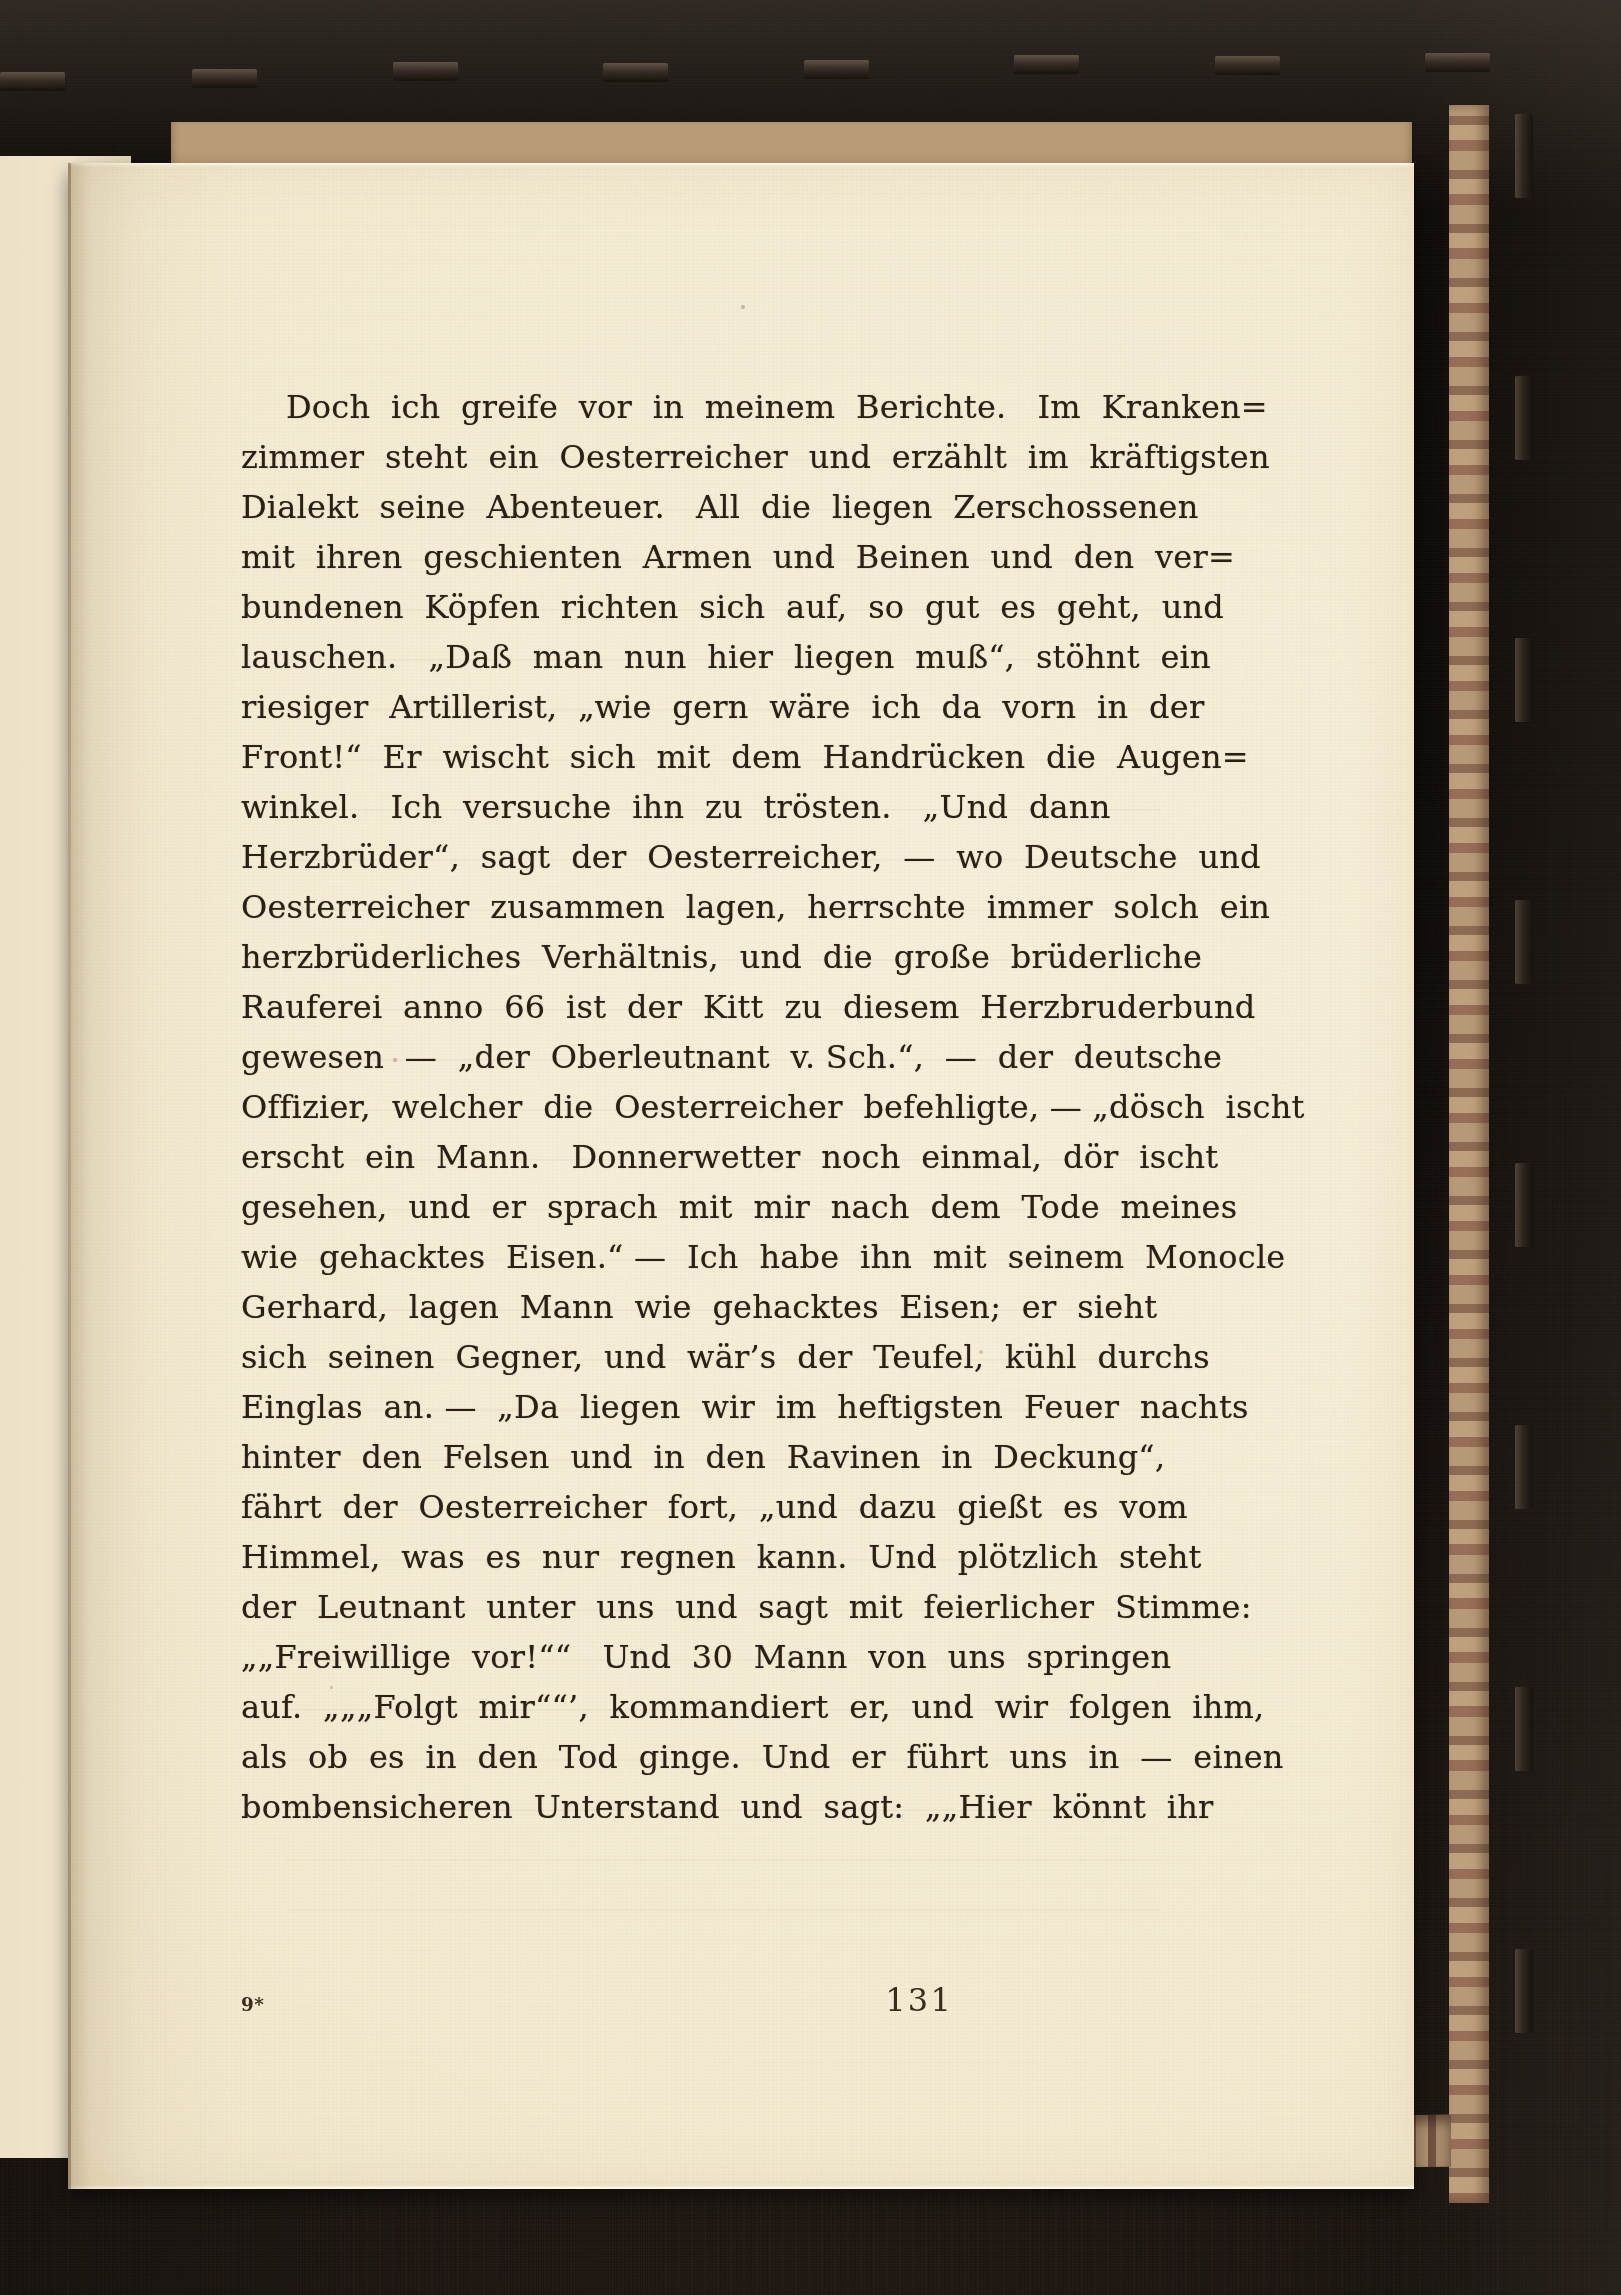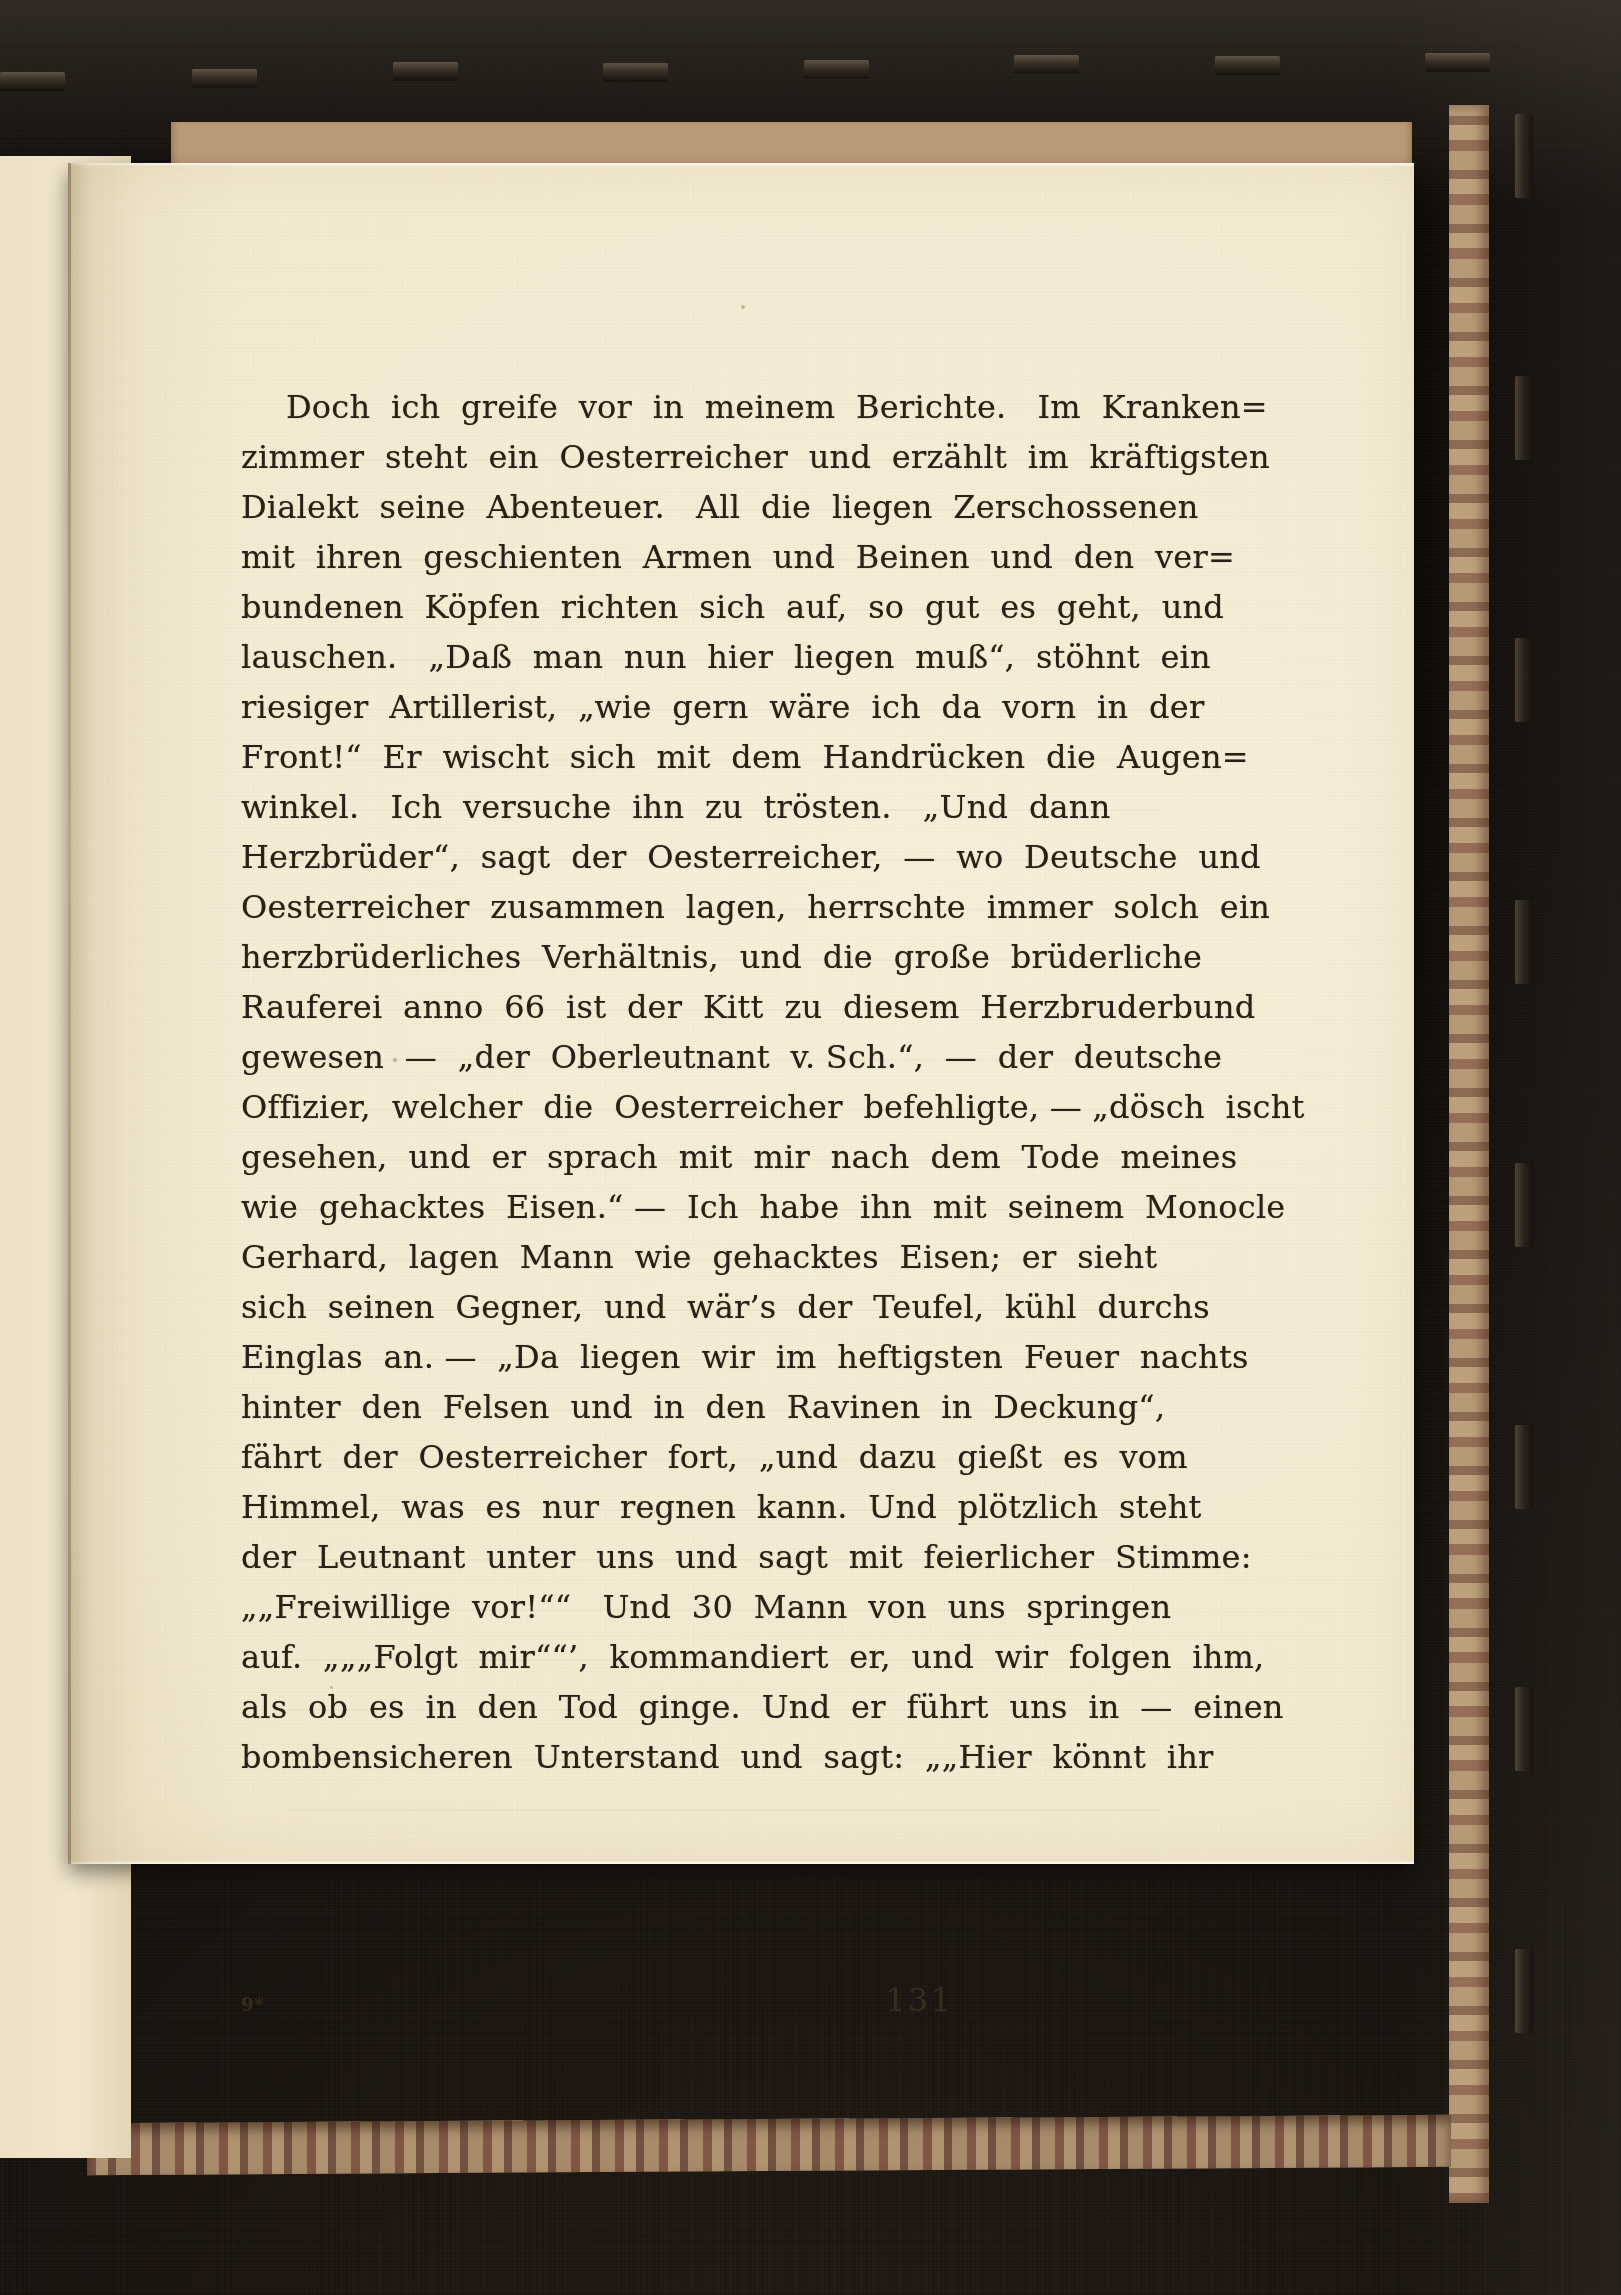--- a/index.html
+++ b/index.html
@@ -82,21 +82,21 @@
   }
 
   
   .verso{
     position:absolute;left:0;top:156px;width:131px;height:2002px;
     background:linear-gradient(90deg,#ece0c6 0%,#f1e6cd 55%,#e3d5b6 100%);
   }
 
   
   .page-sheet{
-    position:absolute;left:68px;top:163px;width:1346px;height:1701px;
+    position:absolute;left:68px;top:163px;width:1346px;height:2026px;
     background:
       radial-gradient(ellipse 140% 100% at 62% 42%, #f7efda 0%, #f3ead1 55%, #eadfbf 100%);
     box-shadow:
       0 8.7px 19px rgba(0,0,0,.45),
       inset 0 0 61px rgba(205,185,148,.28);
   }
   .page-fiber{
     position:absolute;inset:0;opacity:.5;pointer-events:none;
     background-image:
       repeating-linear-gradient(0deg, rgba(176,152,112,.07) 0px, rgba(176,152,112,.07) 0.9px, transparent 0.9px, transparent 3.5px),
@@ -221,20 +221,21 @@
       <div class="line">lauschen.   „Daß  man  nun  hier  liegen  muß“,  stöhnt  ein</div>
       <div class="line">riesiger  Artillerist,  „wie  gern  wäre  ich  da  vorn  in  der</div>
       <div class="line">Front!“  Er  wischt  sich  mit  dem  Handrücken  die  Augen=</div>
       <div class="line">winkel.   Ich  versuche  ihn  zu  trösten.   „Und  dann</div>
       <div class="line">Herzbrüder“,  sagt  der  Oesterreicher,  —  wo  Deutsche  und</div>
       <div class="line">Oesterreicher  zusammen  lagen,  herrschte  immer  solch  ein</div>
       <div class="line">herzbrüderliches  Verhältnis,  und  die  große  brüderliche</div>
       <div class="line">Rauferei  anno  66  ist  der  Kitt  zu  diesem  Herzbruderbund</div>
       <div class="line">gewesen  —  „der  Oberleutnant  v. Sch.“,  —  der  deutsche</div>
       <div class="line">Offizier,  welcher  die  Oesterreicher  befehligte, — „dösch  ischt</div>
+      <div class="line">erscht  ein  Mann.   Donnerwetter  noch  einmal,  dör  ischt</div>
       <div class="line">gesehen,  und  er  sprach  mit  mir  nach  dem  Tode  meines</div>
       <div class="line">wie  gehacktes  Eisen.“ —  Ich  habe  ihn  mit  seinem  Monocle</div>
       <div class="line">Gerhard,  lagen  Mann  wie  gehacktes  Eisen;  er  sieht</div>
       <div class="line">sich  seinen  Gegner,  und  wär’s  der  Teufel,  kühl  durchs</div>
       <div class="line">Einglas  an. —  „Da  liegen  wir  im  heftigsten  Feuer  nachts</div>
       <div class="line">hinter  den  Felsen  und  in  den  Ravinen  in  Deckung“,</div>
       <div class="line">fährt  der  Oesterreicher  fort,  „und  dazu  gießt  es  vom</div>
       <div class="line">Himmel,  was  es  nur  regnen  kann.  Und  plötzlich  steht</div>
       <div class="line">der  Leutnant  unter  uns  und  sagt  mit  feierlicher  Stimme:</div>
       <div class="line">„„Freiwillige  vor!““   Und  30  Mann  von  uns  springen</div>

